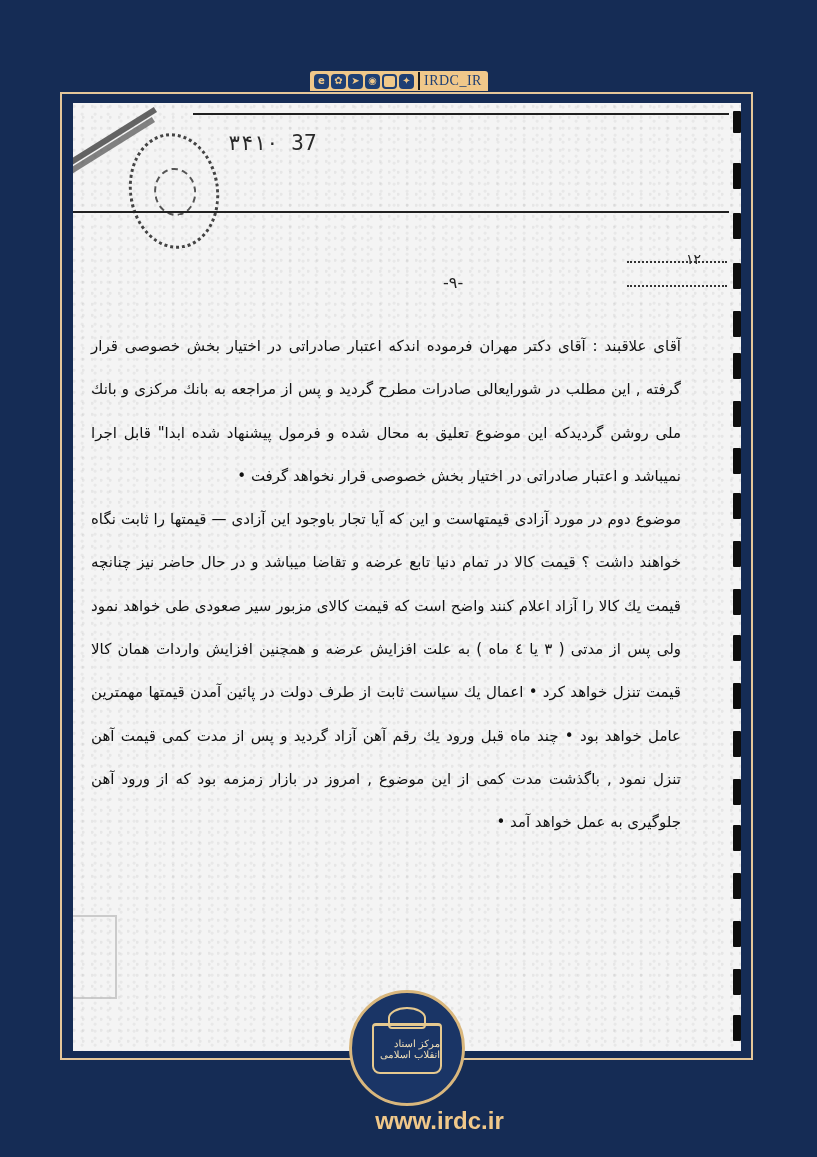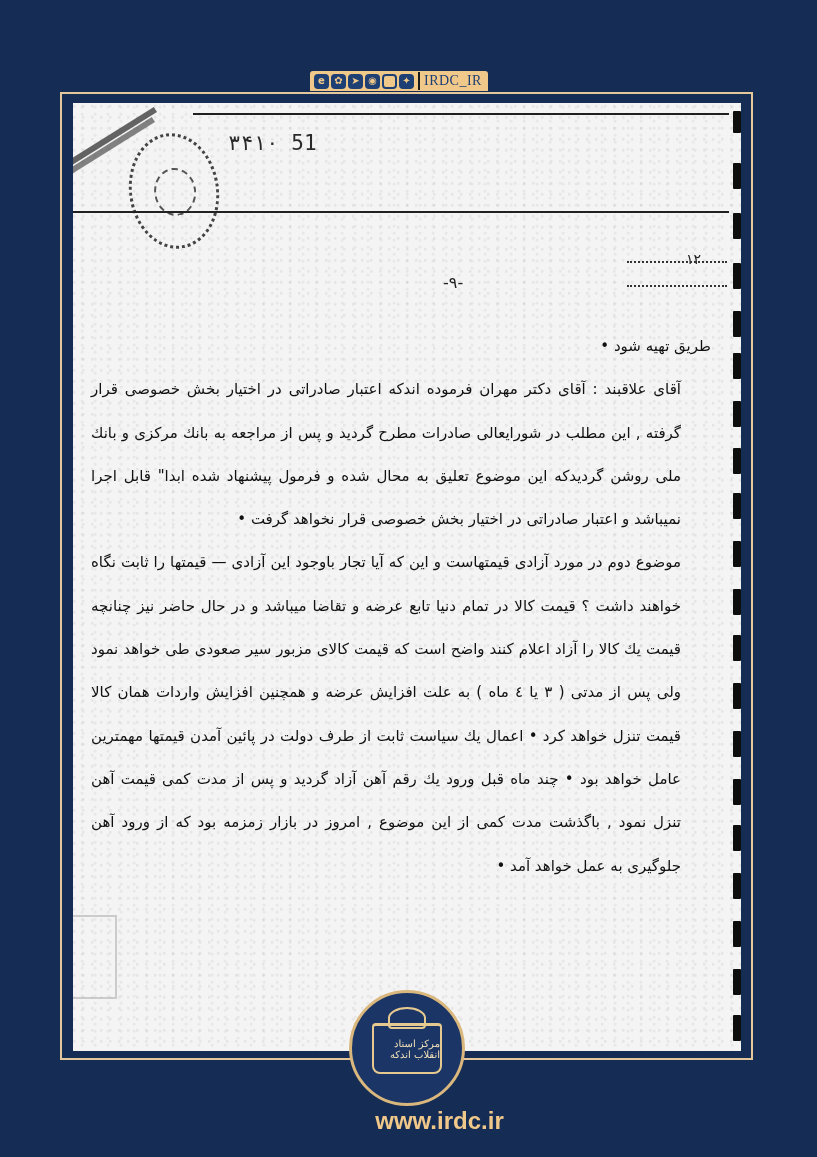--- a/index.html
+++ b/index.html
@@ -113,32 +113,31 @@
   <span class="sep"></span>
   <span class="handle">IRDC_IR</span>
 </div>
 
 <div class="gold-frame"></div>
 
 <div class="scan">
   <div class="stripe"></div>
   <div class="stripe s2"></div>
   <div class="seal"></div>
-  <div class="doc-number">٣۴١٠ 51</div>
+  <div class="doc-number">٣۴١٠ 37</div>
 
   <div class="hdr-line" style="left:120px; right:12px; top:10px;"></div>
   <div class="hdr-line" style="left:0; right:12px; top:108px;"></div>
 
   <div class="num12">١٢</div>
   <div class="dotline" style="right:14px; top:158px;"></div>
   <div class="dotline" style="right:14px; top:182px;"></div>
   <div class="page-mark">-٩-</div>
 
   <div class="body-text">
-    <p>طریق تهیه شود •</p>
     <p class="indent">آقای علاقبند : آقای دکتر مهران فرموده اندکه اعتبار صادراتی در اختیار بخش خصوصی قرار گرفته , این مطلب در شورایعالی صادرات مطرح گردید و پس از مراجعه به بانك مرکزی و بانك ملی روشن گردیدکه این موضوع تعلیق به محال شده و فرمول پیشنهاد شده ابدا" قابل اجرا نمیباشد و اعتبار صادراتی در اختیار بخش خصوصی قرار نخواهد گرفت •</p>
     <p class="indent">موضوع دوم در مورد آزادی قیمتهاست و این که آیا تجار باوجود این آزادی — قیمتها را ثابت نگاه خواهند داشت ؟ قیمت کالا در تمام دنیا تابع عرضه و تقاضا میباشد و در حال حاضر نیز چنانچه قیمت یك کالا را آزاد اعلام کنند واضح است که قیمت کالای مزبور سیر صعودی طی خواهد نمود ولی پس از مدتی ( ٣ یا ٤ ماه ) به علت افزایش عرضه و همچنین افزایش واردات همان کالا قیمت تنزل خواهد کرد • اعمال یك سیاست ثابت از طرف دولت در پائین آمدن قیمتها مهمترین عامل خواهد بود • چند ماه قبل ورود یك رقم آهن آزاد گردید و پس از مدت کمی قیمت آهن تنزل نمود , باگذشت مدت کمی از این موضوع , امروز در بازار زمزمه بود که از ورود آهن جلوگیری به عمل خواهد آمد •</p>
   </div>
 
   <div class="watermark-logo"></div>
 
   <div class="binding">
     <span style="top:8px;height:22px"></span>
     <span style="top:60px;height:26px"></span>
     <span style="top:110px;height:26px"></span>
@@ -158,17 +157,17 @@
     <span style="top:770px;height:26px"></span>
     <span style="top:818px;height:26px"></span>
     <span style="top:866px;height:26px"></span>
     <span style="top:912px;height:26px"></span>
   </div>
 </div>
 
 <div class="bottom-logo">
   <div class="crown"></div>
   <div class="book">
-    <span>مرکز اسناد انقلاب اندکه</span>
+    <span>مرکز اسناد انقلاب اسلامی</span>
   </div>
 </div>
 
 <div class="site-url">www.irdc.ir</div>
 
 </body></html>

